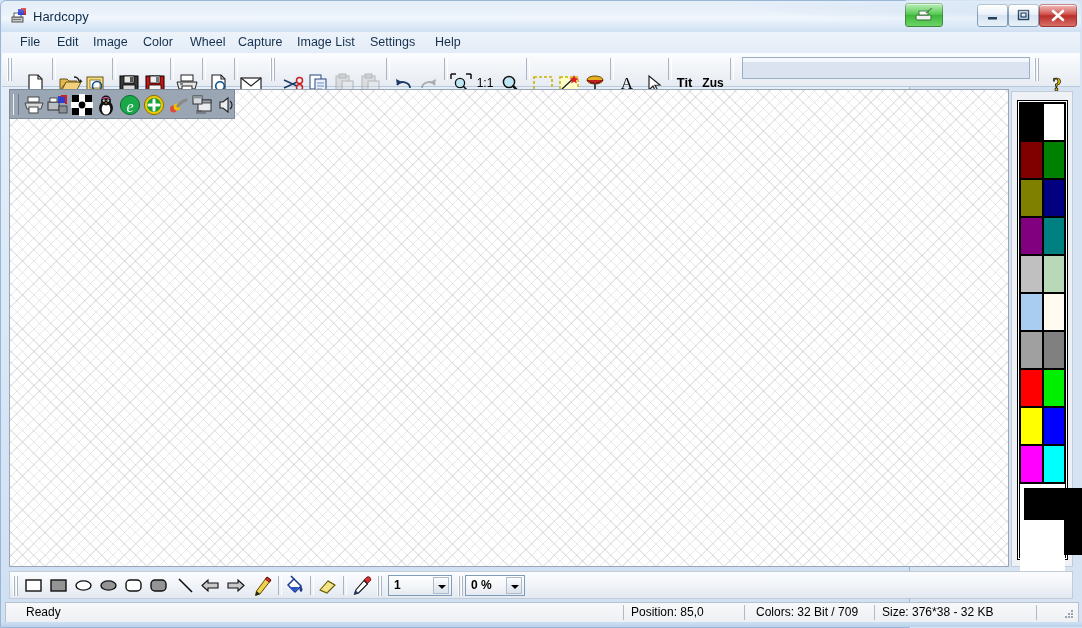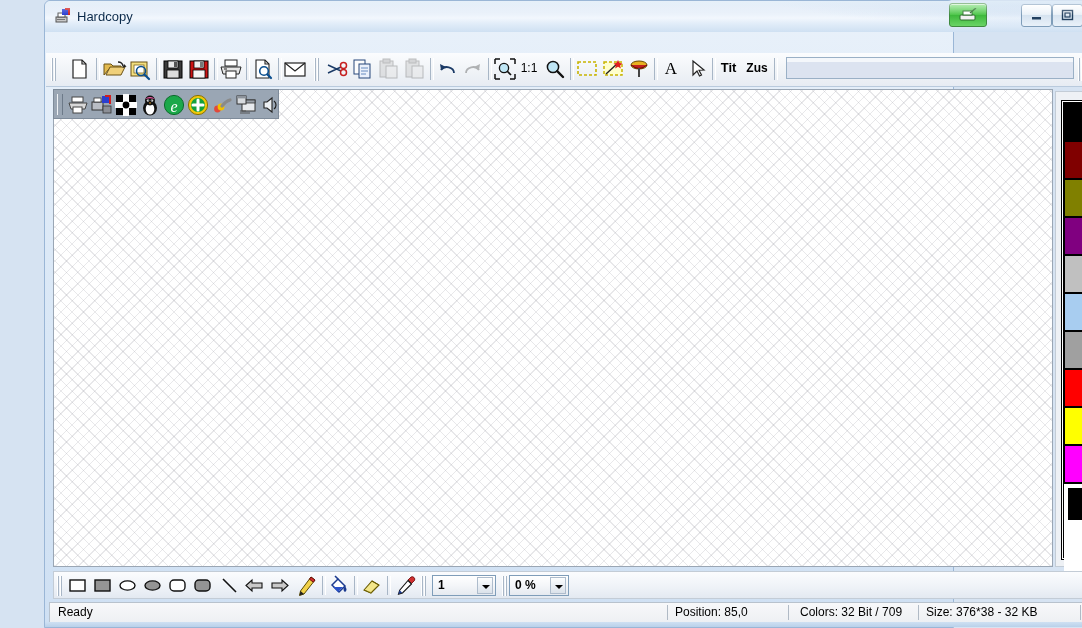--- a/index.html
+++ b/index.html
@@ -9,21 +9,20 @@
     font-size:12px;color:#000;
     background:#d6e3f2;
   }
   
   #window{
     position:absolute;left:0;top:0;width:910px;height:628px;
     box-sizing:border-box;
     background:linear-gradient(180deg,#e9f1fa 0%, #dce9f7 40%, #cfe0f3 100%);
     border:1px solid #9ab6d6;
     border-radius:6px 6px 0 0;
-    margin-left:44px;
   }
   
   #titlebar{
     position:absolute;left:0;top:0;width:1080px;height:31px;
     border-radius:6px 6px 0 0;
     background:linear-gradient(180deg,#c9dff3 0%,#dfeaf7 22%,#f2f7fd 55%,#e2edf9 72%,#cfe0f2 100%);
     overflow:hidden;
   }
   #titlebar:after{
     content:"";position:absolute;left:0;top:0;right:0;height:14px;
@@ -76,21 +75,21 @@
     position:absolute;top:0;height:21px;line-height:21px;
     padding:0 8px;font-size:12.5px;color:#13314f;cursor:default;white-space:nowrap;
   }
   
   #toolbar{
     position:absolute;left:1px;top:52px;width:1078px;height:33px;
     background:linear-gradient(180deg,#fbfcfe 0%,#f0f3f7 55%,#e7ecf3 100%);
     border-bottom:1px solid #b9cadd;
   }
   .tb-btn{
-    position:absolute;top:3px;width:26px;height:26px;cursor:pointer;
+    position:absolute;top:18px;width:26px;height:26px;cursor:pointer;
   }
   .tb-sep{
     position:absolute;top:5px;width:2px;height:22px;
     border-left:1px solid #a8b6c6;border-right:1px solid #ffffff;
   }
   .tb-grip{
     position:absolute;top:5px;width:6px;height:23px;
   }
   .tb-grip i{position:absolute;top:0;width:1px;height:23px;display:block;}
   
@@ -226,20 +225,31 @@
     </div>
     <div class="winbtn" id="btn-close">
       <span class="glyph">
         <svg width="36" height="21" viewBox="0 0 36 21">
           <path d="M13 6 L23 15 M23 6 L13 15" stroke="#ffffff" stroke-width="2.6" stroke-linecap="round"></path>
         </svg>
       </span>
     </div>
   </div>
 
+  <div id="menubar">
+    <div class="menu-item" style="left:10px">File</div>
+    <div class="menu-item" style="left:47px">Edit</div>
+    <div class="menu-item" style="left:83px">Image</div>
+    <div class="menu-item" style="left:133px">Color</div>
+    <div class="menu-item" style="left:180px">Wheel</div>
+    <div class="menu-item" style="left:228px">Capture</div>
+    <div class="menu-item" style="left:287px">Image List</div>
+    <div class="menu-item" style="left:360px">Settings</div>
+    <div class="menu-item" style="left:425px">Help</div>
+  </div>
 
   <div id="toolbar">
 
     <div class="tb-grip" style="left:5px">
       <i style="left:0;background:#ffffff"></i>
         <i style="left:1px;background:#a8b6c6"></i>
       <i style="left:3px;background:#ffffff"></i>
         <i style="left:4px;background:#a8b6c6"></i>
     </div>
 
@@ -684,21 +694,21 @@
       <i style="left:3px;background:#ffffff"></i>
         <i style="left:4px;background:#a8b6c6"></i>
     </div>
     <div class="bb-combo" style="left:455px;width:60px">
       <div class="lbl">0 %</div>
       <div class="arrow"></div>
     </div>
   </div>
 
   <div id="statusbar">
-    <div class="sb-pane" style="left:8px">Ready</div>
+    <div class="sb-pane" style="left:20px">Ready</div>
     <div class="sb-div" style="left:617px"></div>
     <div class="sb-pane" style="left:625px">Position: 85,0</div>
     <div class="sb-div" style="left:738px"></div>
     <div class="sb-pane" style="left:750px">Colors: 32 Bit / 709</div>
     <div class="sb-div" style="left:868px"></div>
     <div class="sb-pane" style="left:876px">Size: 376*38  -  32 KB</div>
     <div class="sb-div" style="left:1030px"></div>
     <div id="sb-grip">
       <i style="left:8px;top:2px"></i>
       <i style="left:5px;top:5px"></i>

